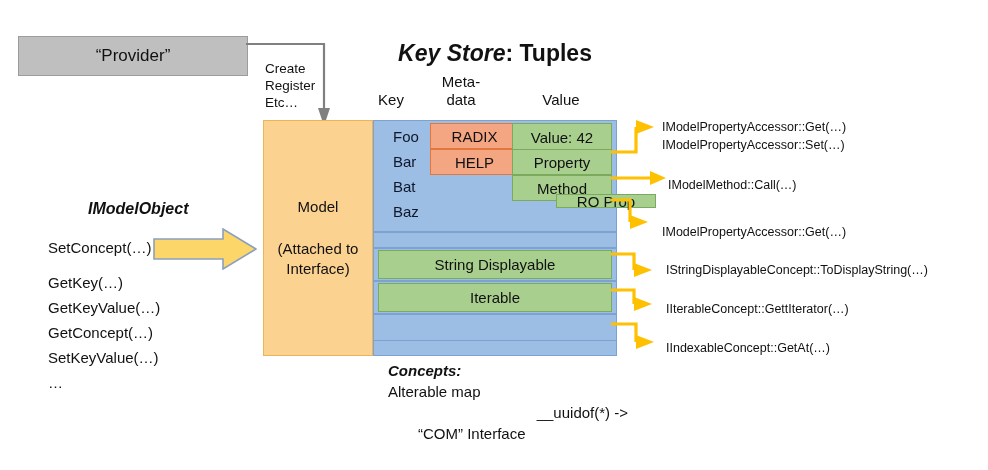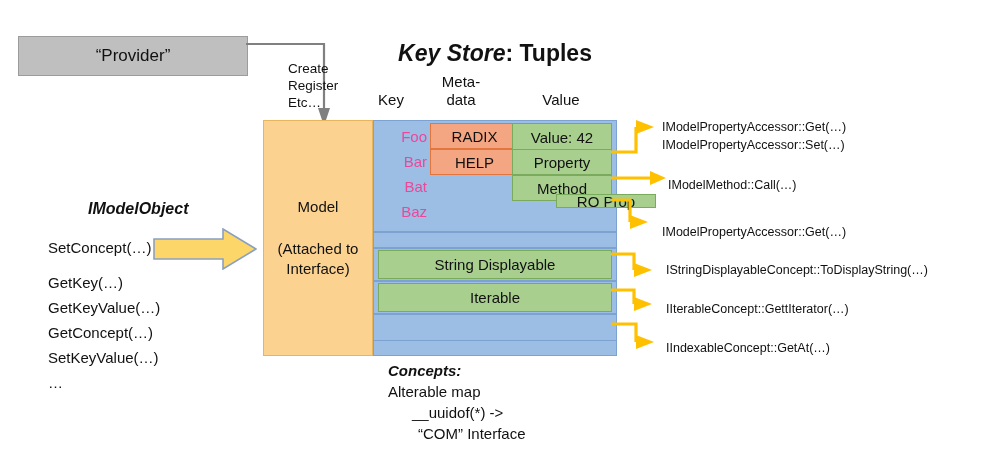--- a/index.html
+++ b/index.html
@@ -19,21 +19,21 @@
     background:#bfbfbf;border:1px solid #9c9c9c;
     display:flex;align-items:center;justify-content:center;
     font-size:17px;color:#111;
   }
 
   
   #provider-connector{left:246px;top:40px;width:112px;height:88px;}
 
   #create-register-label{
     left:265px;top:60px;width:80px;
-    font-size:13.5px;line-height:17px;color:#111;margin-left:23px;
+    font-size:13.5px;line-height:17px;color:#111;
   }
 
   
   #key-store-title{
     left:330px;top:40px;width:330px;
     text-align:center;font-size:23px;font-weight:bold;color:#111;
   }
   #key-store-title .ital{font-style:italic;}
 
   
@@ -50,41 +50,41 @@
     font-size:15px;color:#111;text-align:center;line-height:20px;
   }
   #model-box .gap{height:22px;}
 
   
   #tuple-region{left:373px;top:120px;width:244px;height:236px;}
 
   .blue-band{position:absolute;left:0;background:#9cbde4;border:1px solid #7ba2d0;box-sizing:border-box;width:244px;}
 
   .key-col{
-    position:absolute;left:14px;width:40px;
-    font-size:15px;color:#ec4899;line-height:25px;text-align:right;
+    position:absolute;left:20px;width:40px;
+    font-size:15px;color:#0f172a;line-height:25px;text-align:left;
   }
 
   .meta-cell{
     position:absolute;left:57px;width:89px;height:26px;
     background:#f4a582;border:1px solid #e2763c;box-sizing:border-box;
     display:flex;align-items:center;justify-content:center;
     font-size:15px;color:#111;
   }
 
   .value-cell{
     position:absolute;background:#a9cf8f;border:1px solid #7aab5d;box-sizing:border-box;
     display:flex;align-items:center;justify-content:center;
     font-size:15px;color:#111;
   }
 
   
   #concepts-block{left:388px;top:360px;width:240px;font-size:15px;line-height:21px;color:#111;}
   #concepts-block .hdr{font-style:italic;font-weight:bold;}
-  #concepts-block .ind1{padding-left:24px;}
+  #concepts-block .ind1{padding-left:24px;text-align:right;}
   #concepts-block .ind2{padding-left:30px;}
 
   
   #imodelobject-title{left:48px;top:200px;font-size:16px;font-weight:bold;font-style:italic;color:#111;margin-left:40px;}
   #imodelobject-list{left:48px;top:232px;width:200px;font-size:15px;color:#111;}
   #imodelobject-list .m1{line-height:32px;}
   #imodelobject-list .m2{line-height:25px;}
 
   
   #big-arrow{left:153px;top:228px;width:104px;height:42px;}

